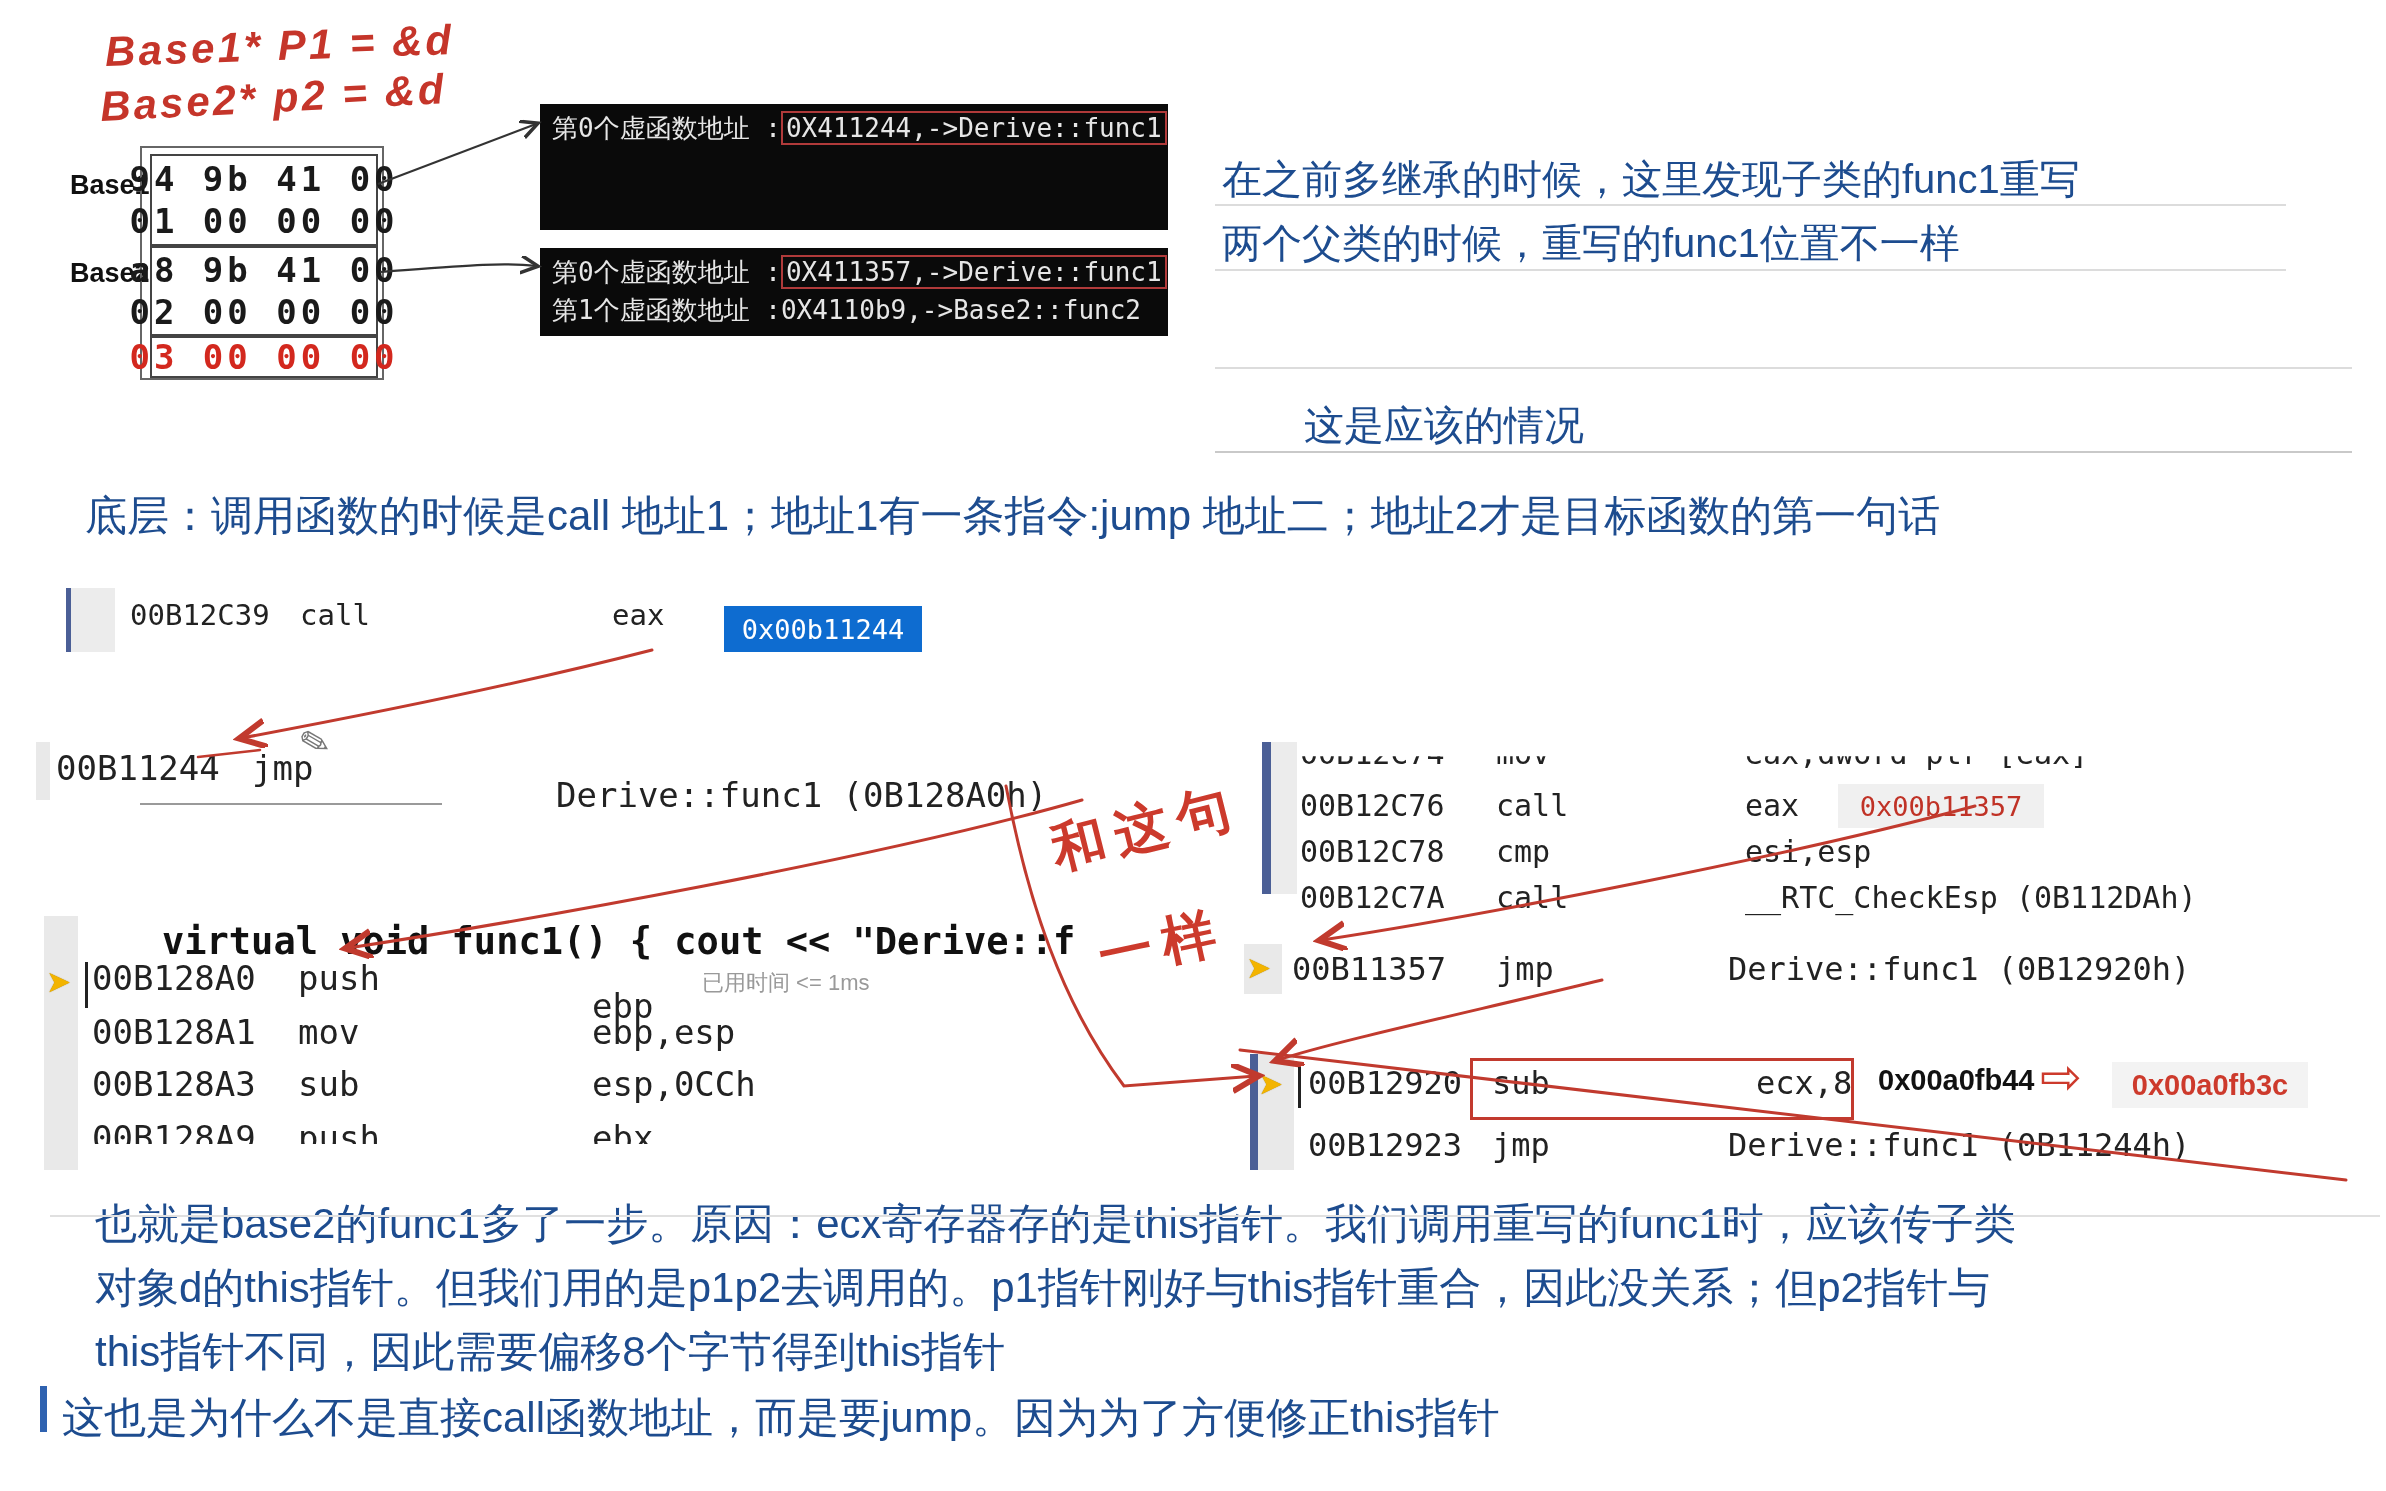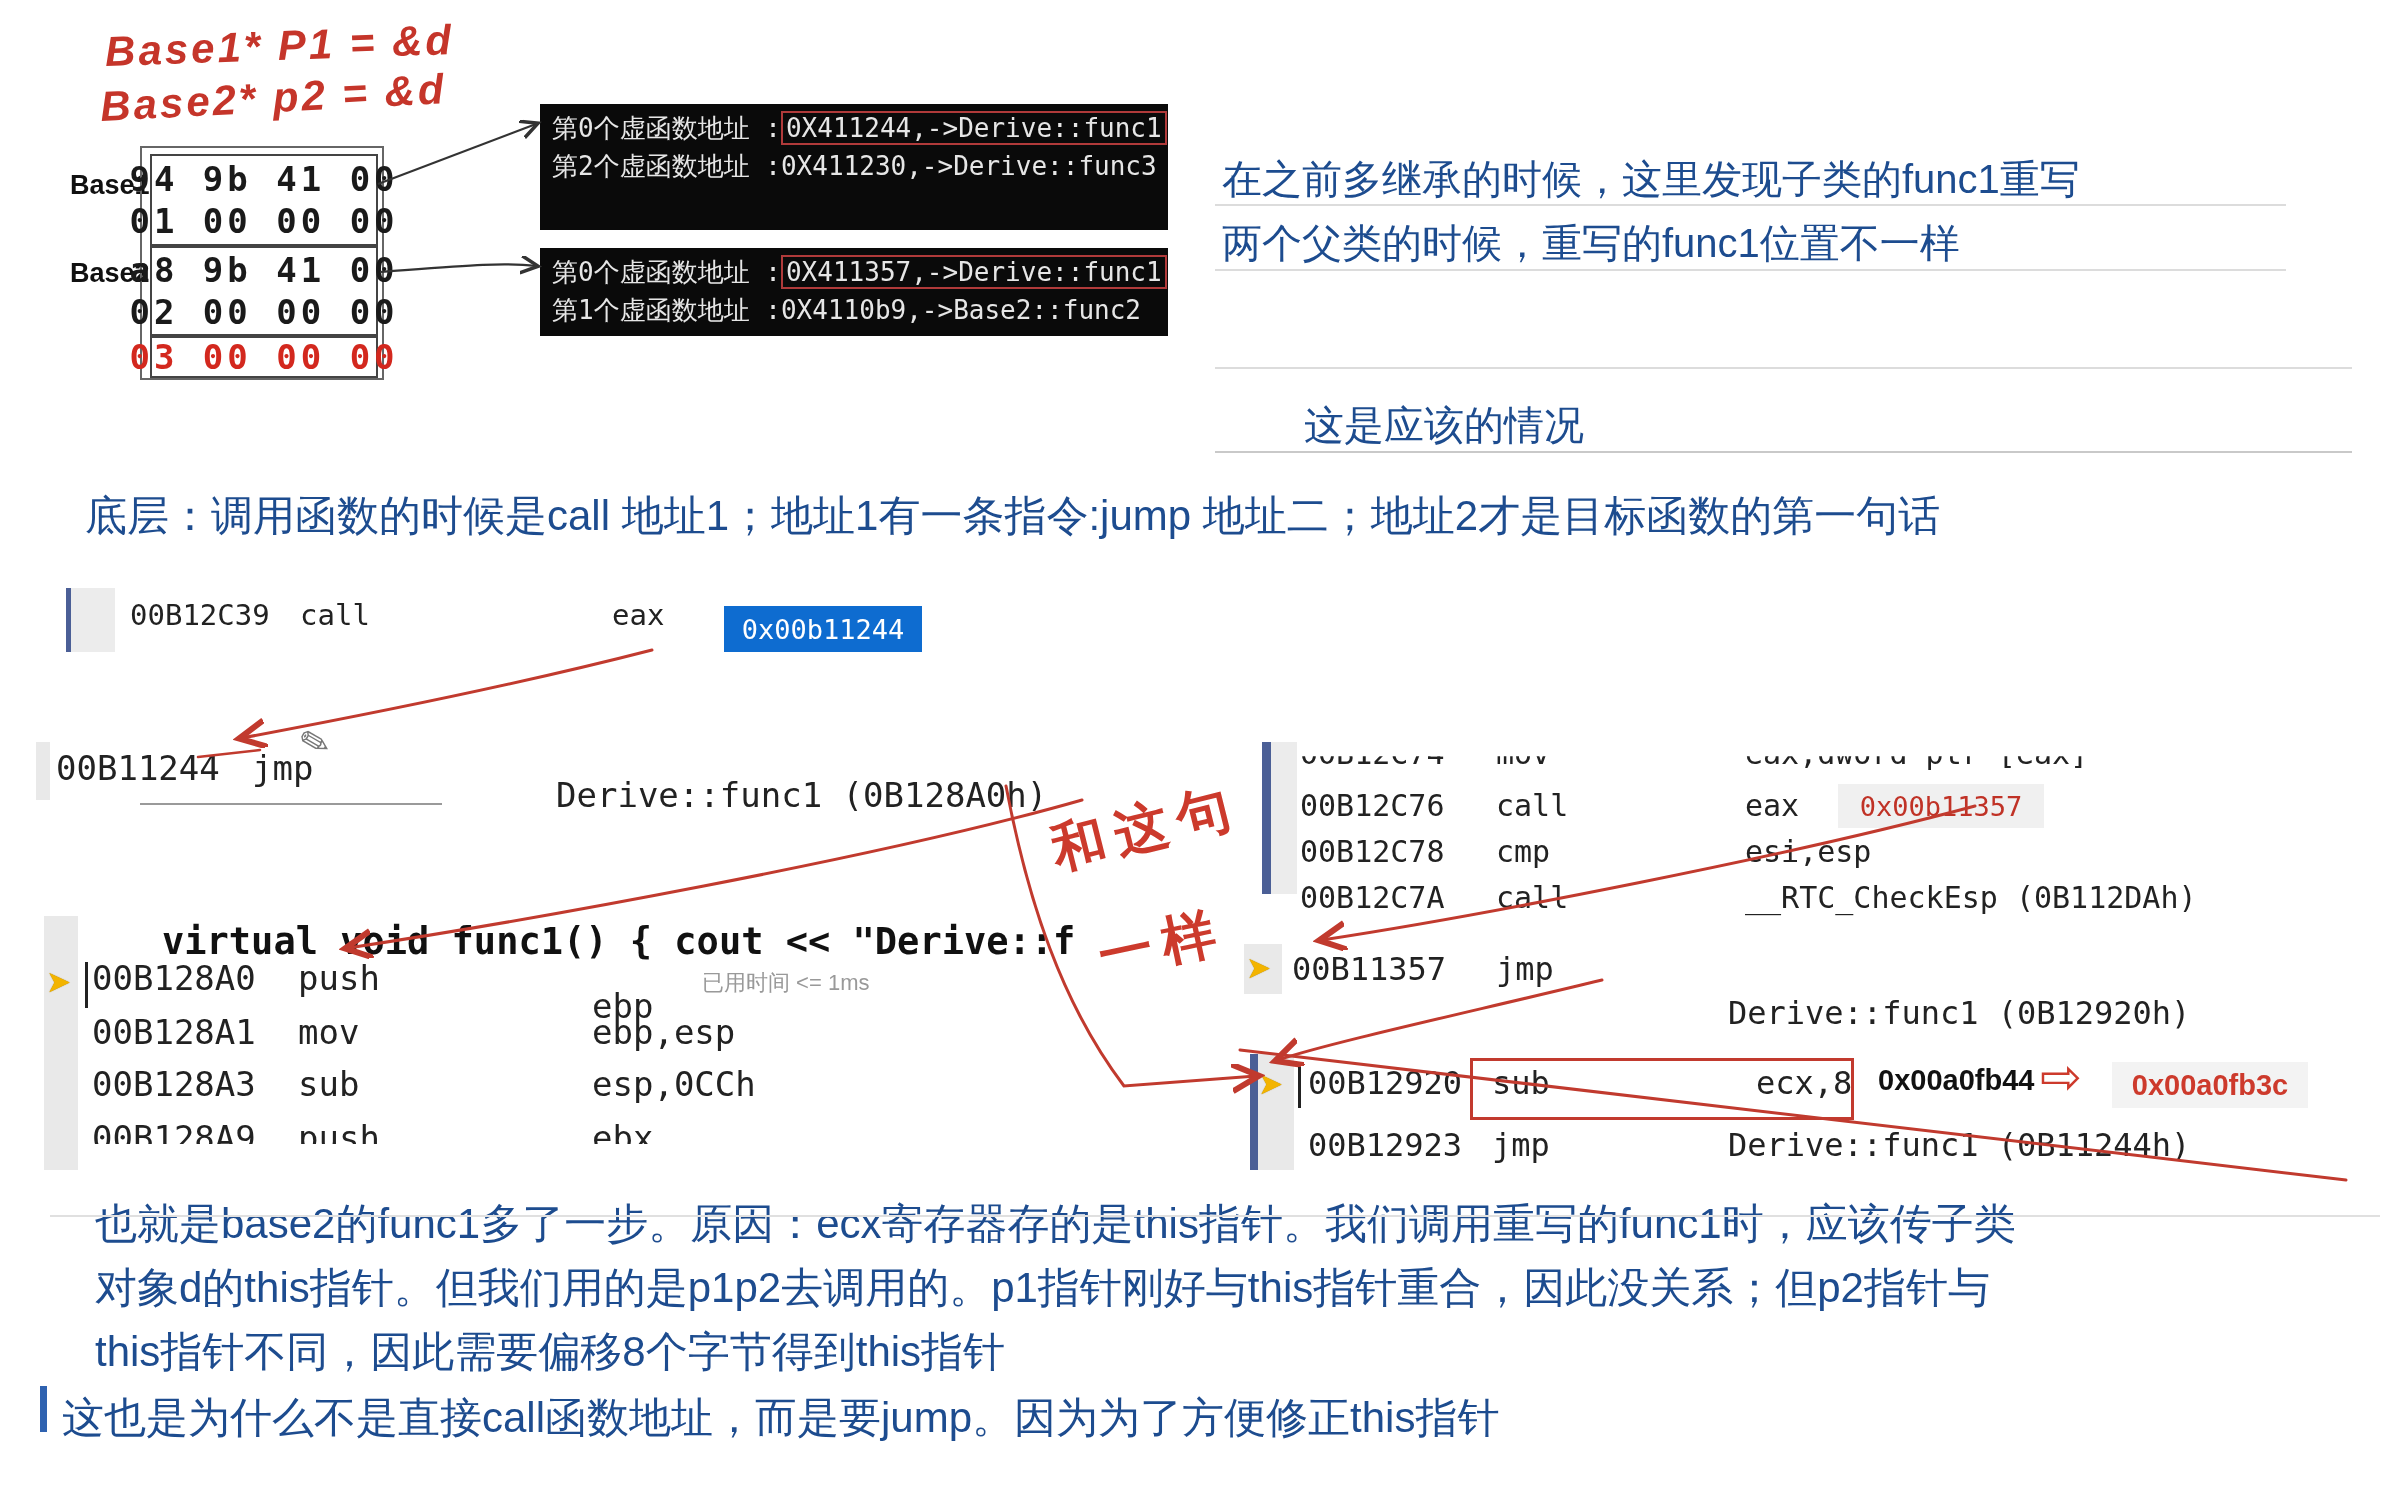--- a/index.html
+++ b/index.html
@@ -64,21 +64,20 @@
   <div class="abs membox z2" style="left:150px;top:246px;width:224px;height:86px;">
     <div class="memrow">a8 9b 41 00</div>
     <div class="memrow">02 00 00 00</div>
   </div>
   <div class="abs membox z2" style="left:150px;top:336px;width:224px;height:38px;">
     <div class="memrow red">03 00 00 00</div>
   </div>
 
   <div class="abs console z2" style="left:540px;top:104px;width:628px;height:126px;">
     <div class="cline"><span>第0个虚函数地址 :</span><span class="cval red-frame">0X411244,-&gt;Derive::func1</span></div>
-    <div class="cline"><span>第2个虚函数地址 :</span><span class="cval">0X411230,-&gt;Derive::func3</span></div>
   </div>
 
   <div class="abs console z2" style="left:540px;top:248px;width:628px;height:88px;">
     <div class="cline"><span>第0个虚函数地址 :</span><span class="cval red-frame">0X411357,-&gt;Derive::func1</span></div>
     <div class="cline"><span>第1个虚函数地址 :</span><span class="cval">0X4110b9,-&gt;Base2::func2</span></div>
   </div>
 
   <div class="abs bluenote sm z2" style="left:1222px;top:152px;">在之前多继承的时候，这里发现子类的func1重写</div>
   <div class="abs bluenote sm z2" style="left:1222px;top:216px;">两个父类的时候，重写的func1位置不一样</div>
 
@@ -126,21 +125,21 @@
     <span class="abs asm" style="left:1300px;font-size:30px;">00B12C7A</span>
     <span class="abs asm" style="left:1496px;font-size:30px;">call</span>
     <span class="abs asm" style="left:1745px;font-size:30px;">__RTC_CheckEsp (0B112DAh)</span>
   </div>
 
   <div class="abs tile z2" style="left:1244px;top:944px;width:38px;height:50px;"></div>
   <span class="abs marker-yellow z3" style="left:1246px;top:950px;">➤</span>
   <div class="abs z2" style="left:0;top:950px;width:100%;height:48px;">
     <span class="abs asm" style="left:1292px;font-size:32px;">00B11357</span>
     <span class="abs asm" style="left:1496px;font-size:32px;">jmp</span>
-    <span class="abs asm" style="left:1728px;font-size:32px;margin-top:44px;">Derive::func1 (0B12920h)</span>
+    <span class="abs asm" style="left:1728px;font-size:32px;">Derive::func1 (0B12920h)</span>
   </div>
 
   <div class="abs gutter-navy z2" style="left:1250px;top:1054px;width:8px;height:116px;"></div>
   <div class="abs tile z2" style="left:1258px;top:1054px;width:36px;height:116px;"></div>
   <span class="abs marker-yellow z3" style="left:1258px;top:1066px;">➤</span>
   <div class="abs caret z3" style="left:1298px;top:1064px;width:3px;height:44px;"></div>
 
   <div class="abs red-frame-box z3" style="left:1470px;top:1058px;width:378px;height:56px;"></div>
   <div class="abs z2" style="left:0;top:1064px;width:100%;height:48px;">
     <span class="abs asm" style="left:1308px;font-size:32px;">00B12920</span>

